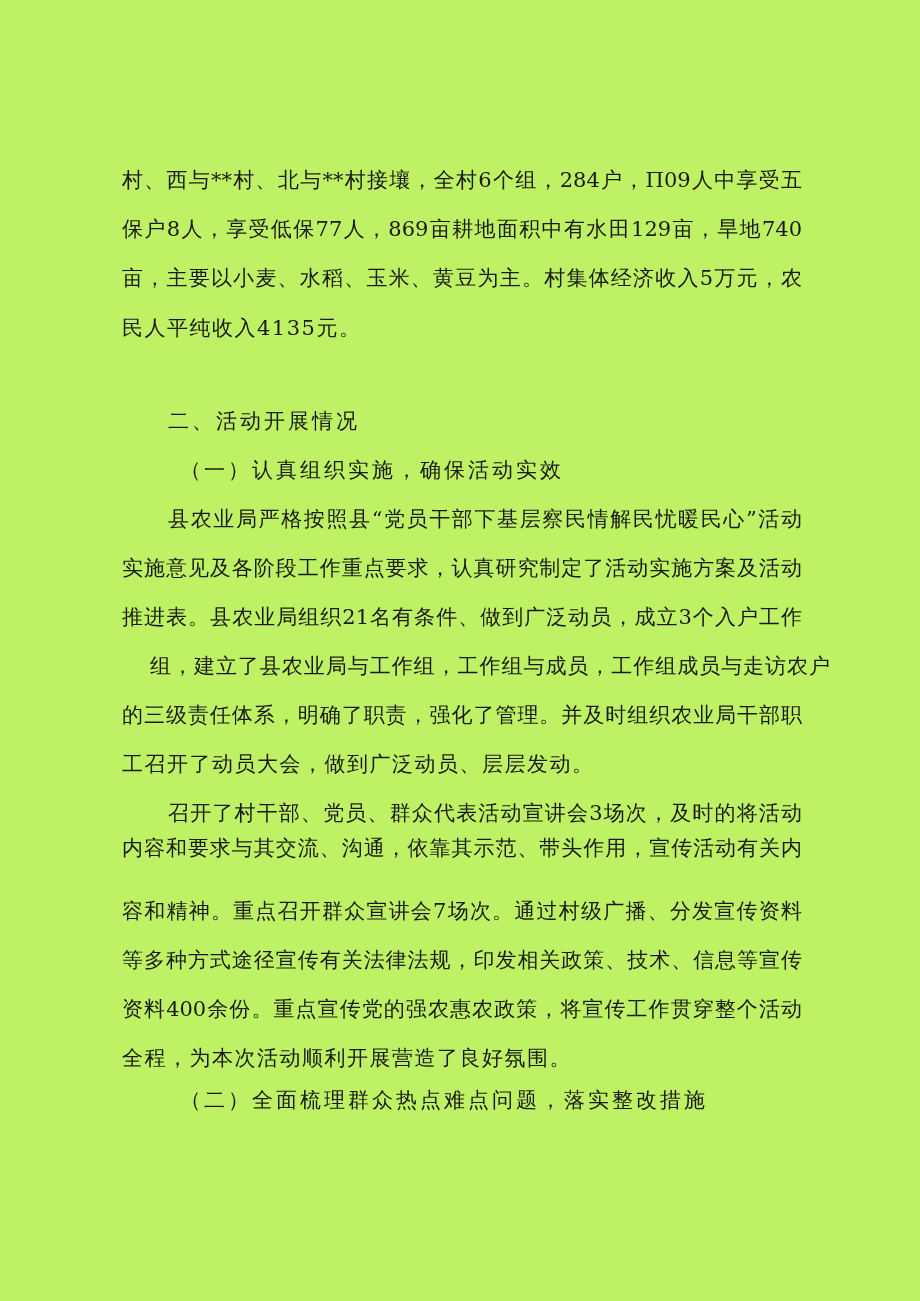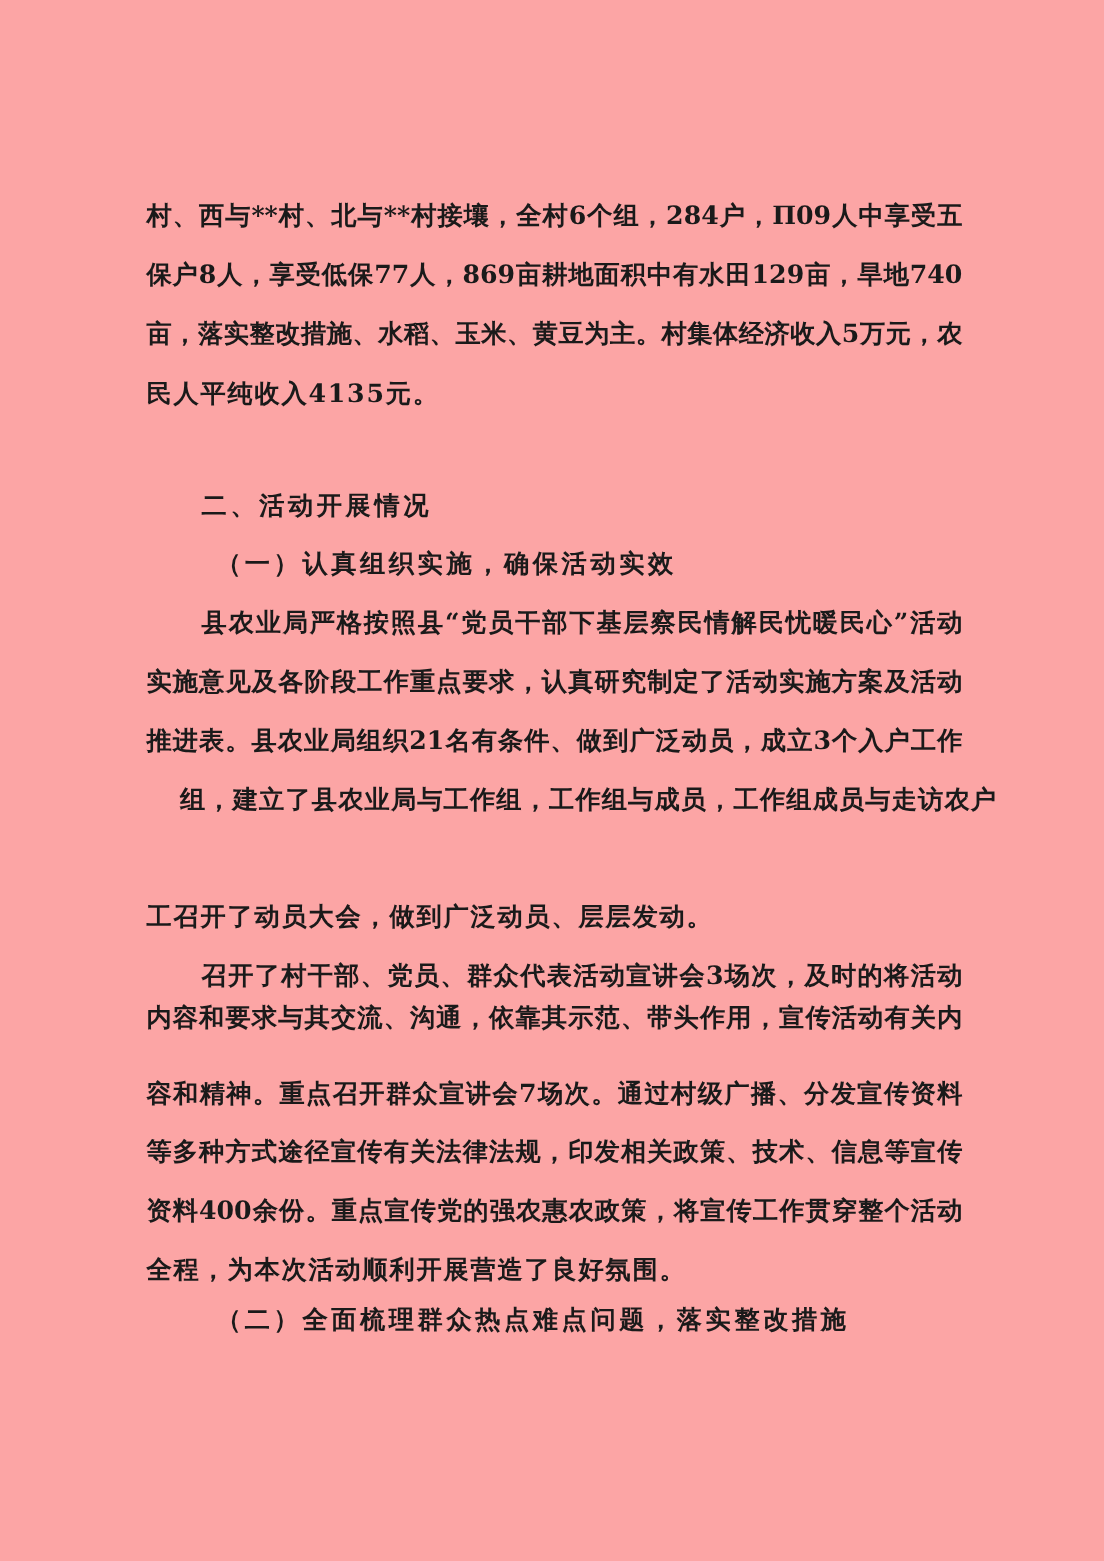--- a/index.html
+++ b/index.html
@@ -14,22 +14,21 @@
       overflow: hidden;
       font-family: "DejaVu Serif", "Liberation Serif", serif;
       color: #1a1a1a;
     }
     .page {
       position: absolute;
       left: 0;
       top: 0;
       width: 920px;
       height: 1301px;
-      background: #fca5a5;
-      font-weight: bold;
+      background: #bef264;
     }
     .line {
       position: absolute;
       left: 122px;
       width: 680px;
       height: 30px;
       font-size: 21px;
       line-height: 30px;
       white-space: nowrap;
       letter-spacing: 2.1px;
@@ -43,31 +42,32 @@
     .indent-sub { left: 180px; }
     .heading { letter-spacing: 3px; }
   </style>
 </head>
 <body>
 
 <div class="page">
 
   <div class="line justify" style="top:165px;">村、西与**村、北与**村接壤，全村6个组，284户，Π09人中享受五</div>
   <div class="line justify" style="top:214px;">保户8人，享受低保77人，869亩耕地面积中有水田129亩，旱地740</div>
-  <div class="line justify" style="top:263px;">亩，落实整改措施、水稻、玉米、黄豆为主。村集体经济收入5万元，农</div>
+  <div class="line justify" style="top:263px;">亩，主要以小麦、水稻、玉米、黄豆为主。村集体经济收入5万元，农</div>
   <div class="line" style="top:313px; letter-spacing:1.5px;">民人平纯收入4135元。</div>
 
   <div class="line indent-sub heading" style="top:455px;">（一）认真组织实施，确保活动实效</div>
 
   <div class="line indent2 heading" style="top:406px;">二、活动开展情况</div>
 
   <div class="line indent2 justify" style="top:504px;">县农业局严格按照县“党员干部下基层察民情解民忧暖民心”活动</div>
   <div class="line justify" style="top:553px;">实施意见及各阶段工作重点要求，认真研究制定了活动实施方案及活动</div>
   <div class="line justify" style="top:602px;">推进表。县农业局组织21名有条件、做到广泛动员，成立3个入户工作</div>
   <div class="line justify" style="top:651px;margin-left:28px;">组，建立了县农业局与工作组，工作组与成员，工作组成员与走访农户</div>
+  <div class="line justify" style="top:700px;">的三级责任体系，明确了职责，强化了管理。并及时组织农业局干部职</div>
   <div class="line" style="top:749px; letter-spacing:1.5px;">工召开了动员大会，做到广泛动员、层层发动。</div>
 
   <div class="line indent2 justify" style="top:798px;">召开了村干部、党员、群众代表活动宣讲会3场次，及时的将活动</div>
   <div class="line justify" style="top:833px;">内容和要求与其交流、沟通，依靠其示范、带头作用，宣传活动有关内</div>
   <div class="line justify" style="top:896px;">容和精神。重点召开群众宣讲会7场次。通过村级广播、分发宣传资料</div>
   <div class="line justify" style="top:945px;">等多种方式途径宣传有关法律法规，印发相关政策、技术、信息等宣传</div>
   <div class="line justify" style="top:994px;">资料400余份。重点宣传党的强农惠农政策，将宣传工作贯穿整个活动</div>
   <div class="line" style="top:1043px; letter-spacing:1.5px;">全程，为本次活动顺利开展营造了良好氛围。</div>
 
   <div class="line indent-sub heading" style="top:1085px;">（二）全面梳理群众热点难点问题，落实整改措施</div>

